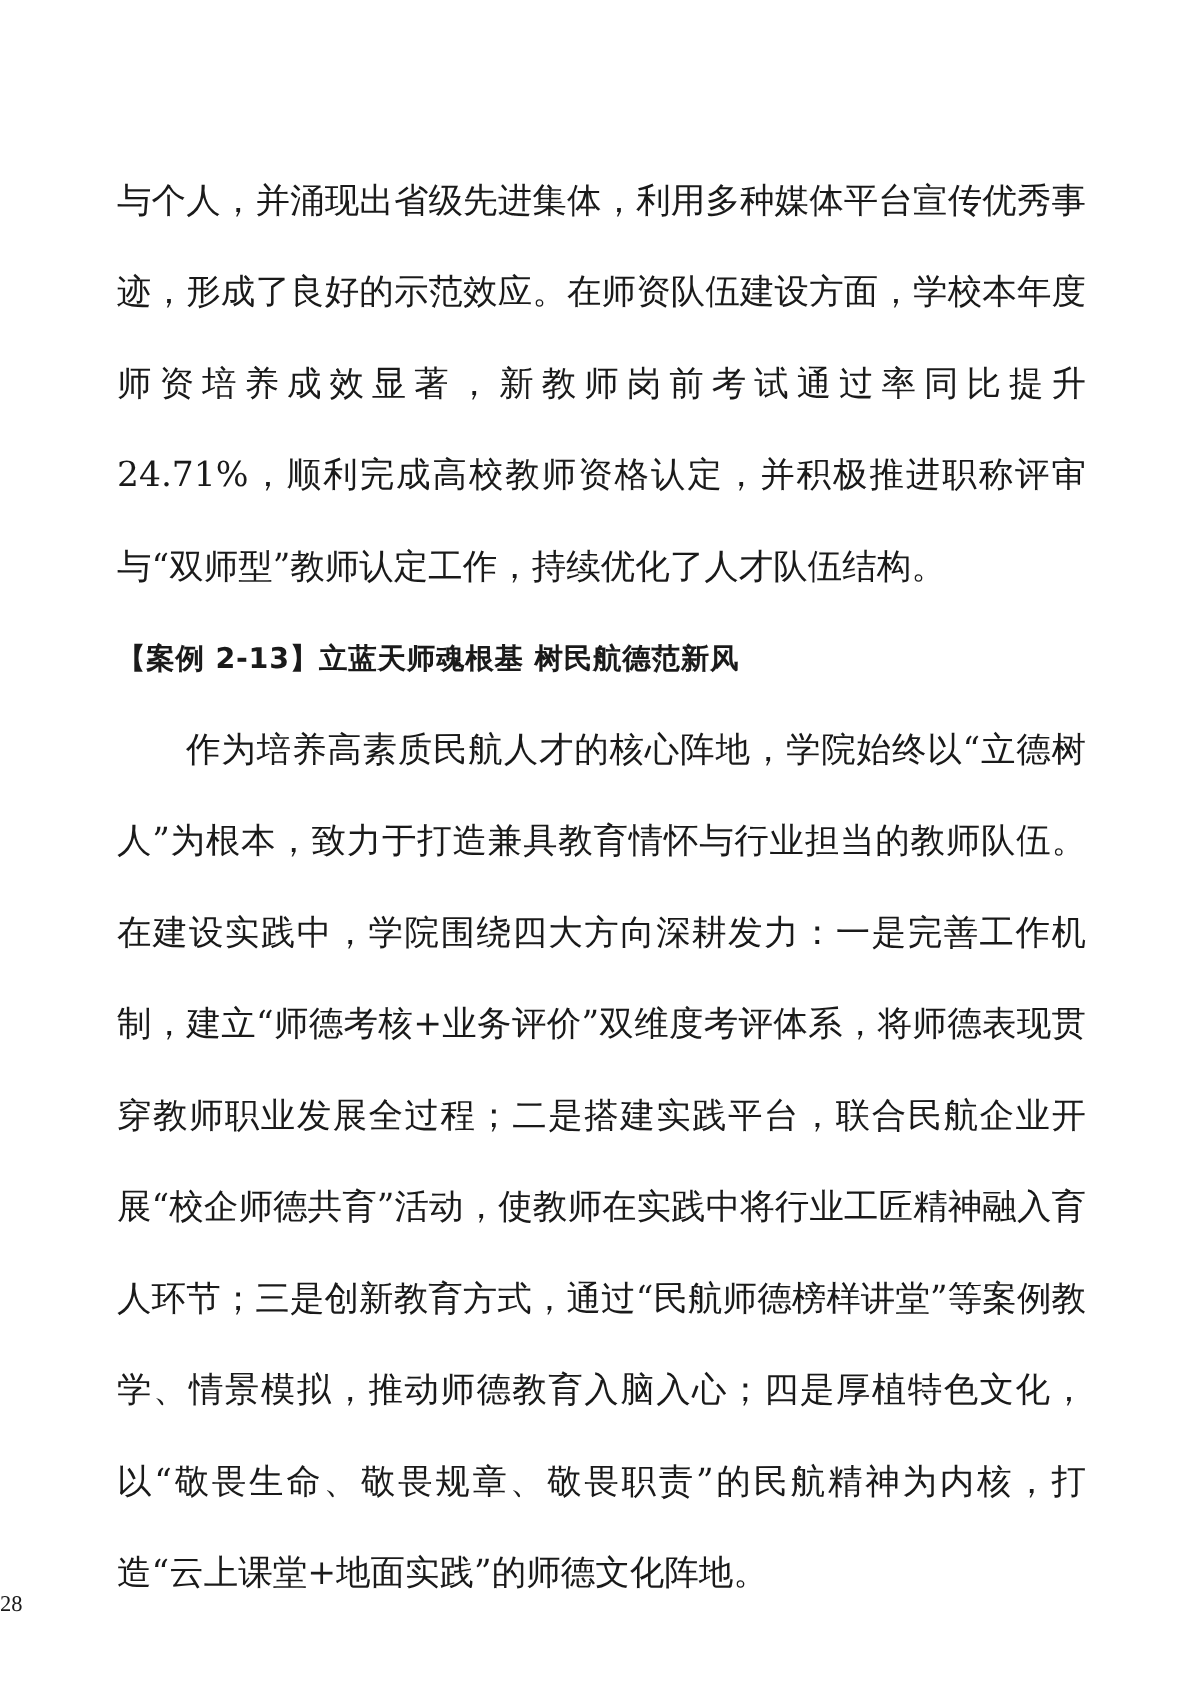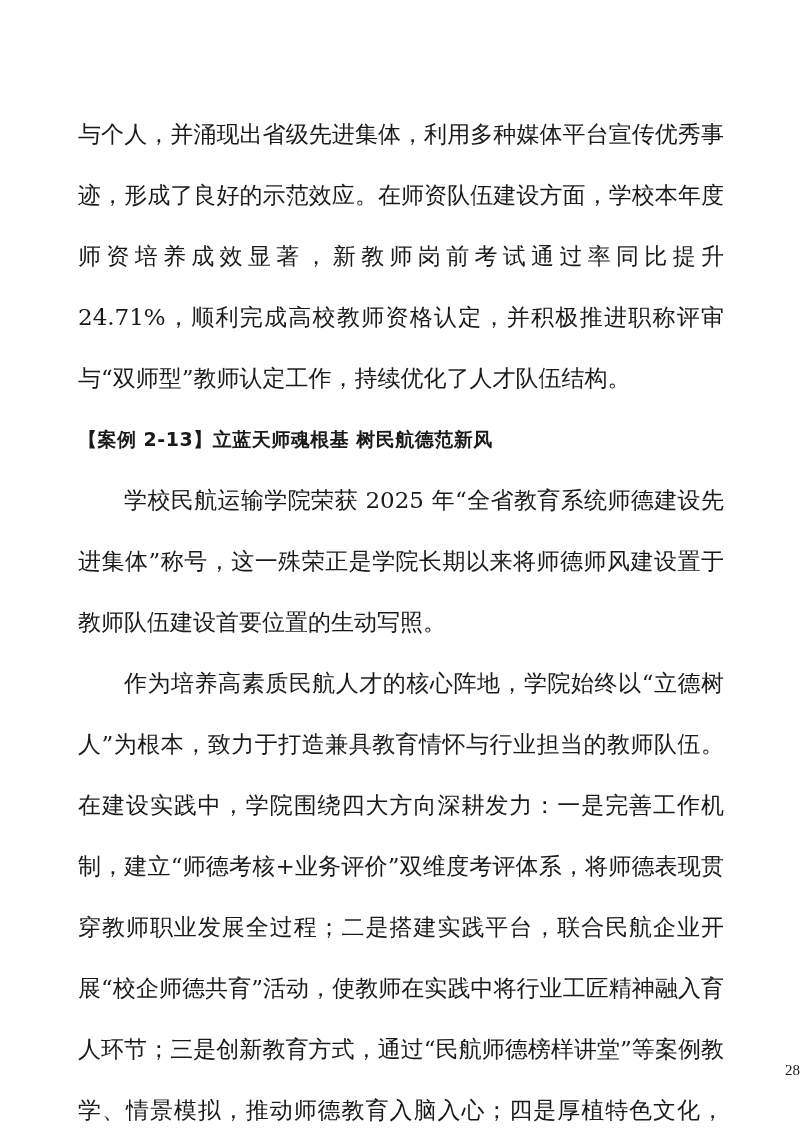--- a/index.html
+++ b/index.html
@@ -7,27 +7,26 @@
   .page {
     position: absolute; left: 78px; top: 80px; width: 646px;
     font-family: "DejaVu Serif", "Liberation Serif", serif;
     color: #1a1a1a; font-size: 23px; line-height: 61px;
     text-align: justify; text-justify: inter-character; margin-top: 24px;
   }
   .page p { margin: 0; }
   .indent { text-indent: 46px; }
   .heading { font-weight: bold; font-family: "DejaVu Sans", "Liberation Sans", sans-serif; font-size: 19px; letter-spacing: 0.5px; }
   .page-number {
-    position: absolute; left: 0; width: 800px; top: 1062px; text-align: right;
+    position: absolute; left: 0; width: 800px; top: 1062px; text-align: left;
     font-family: "Liberation Serif", "DejaVu Serif", serif; font-size: 15px; color: #1a1a1a;
   }
 </style>
 </head>
 <body>
 
 <div class="page">
   <p>与个人，并涌现出省级先进集体，利用多种媒体平台宣传优秀事迹，形成了良好的示范效应。在师资队伍建设方面，学校本年度师资培养成效显著，新教师岗前考试通过率同比提升 24.71%，顺利完成高校教师资格认定，并积极推进职称评审与“双师型”教师认定工作，持续优化了人才队伍结构。</p>
   <p class="heading">【案例 2-13】立蓝天师魂根基 树民航德范新风</p>
-  <p class="indent">学校民航运输学院荣获 2025 年“全省教育系统师德建设先进集体”称号，这一殊荣正是学院长期以来将师德师风建设置于教师队伍建设首要位置的生动写照。</p>
   <p class="indent">作为培养高素质民航人才的核心阵地，学院始终以“立德树人”为根本，致力于打造兼具教育情怀与行业担当的教师队伍。在建设实践中，学院围绕四大方向深耕发力：一是完善工作机制，建立“师德考核+业务评价”双维度考评体系，将师德表现贯穿教师职业发展全过程；二是搭建实践平台，联合民航企业开展“校企师德共育”活动，使教师在实践中将行业工匠精神融入育人环节；三是创新教育方式，通过“民航师德榜样讲堂”等案例教学、情景模拟，推动师德教育入脑入心；四是厚植特色文化，以“敬畏生命、敬畏规章、敬畏职责”的民航精神为内核，打造“云上课堂+地面实践”的师德文化阵地。</p>
 </div>
 
 <div class="page-number">28</div>
 
 </body></html>

